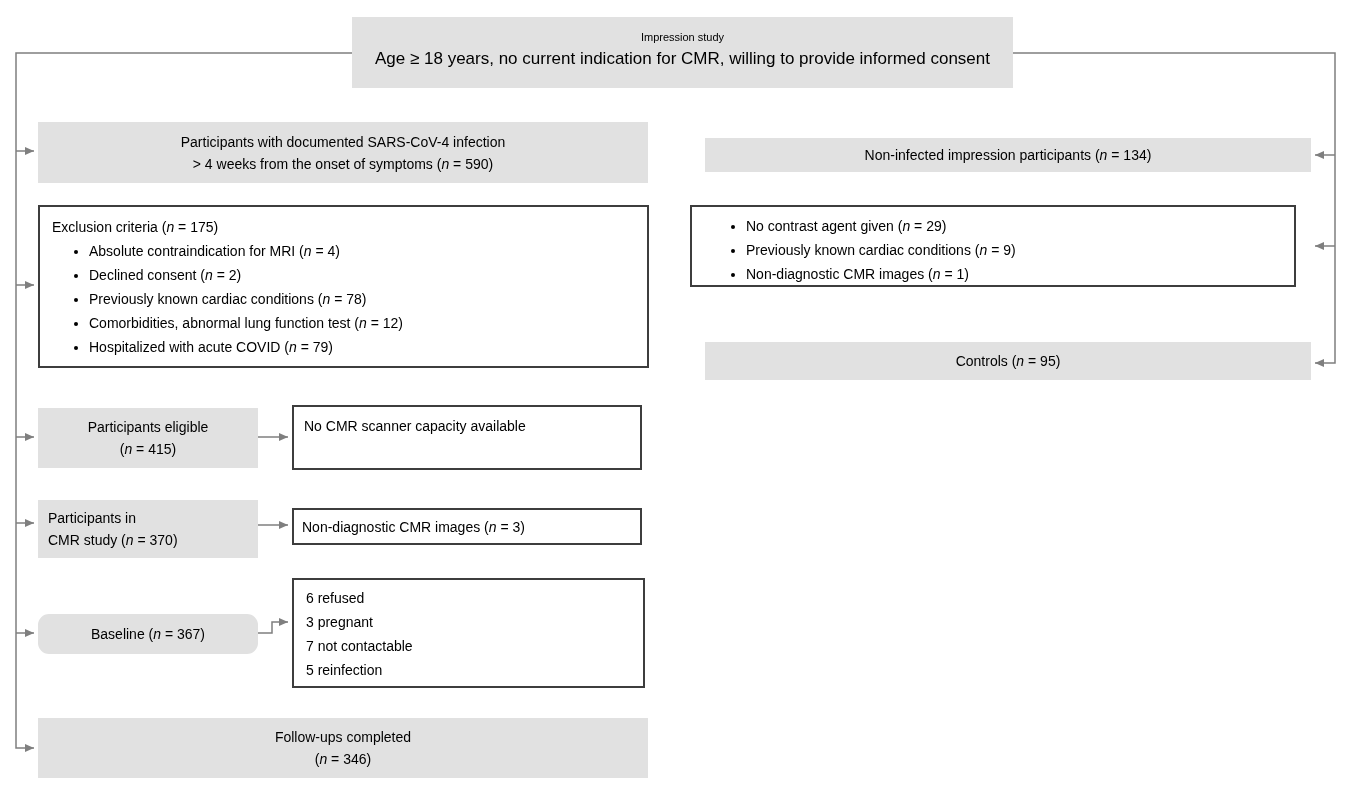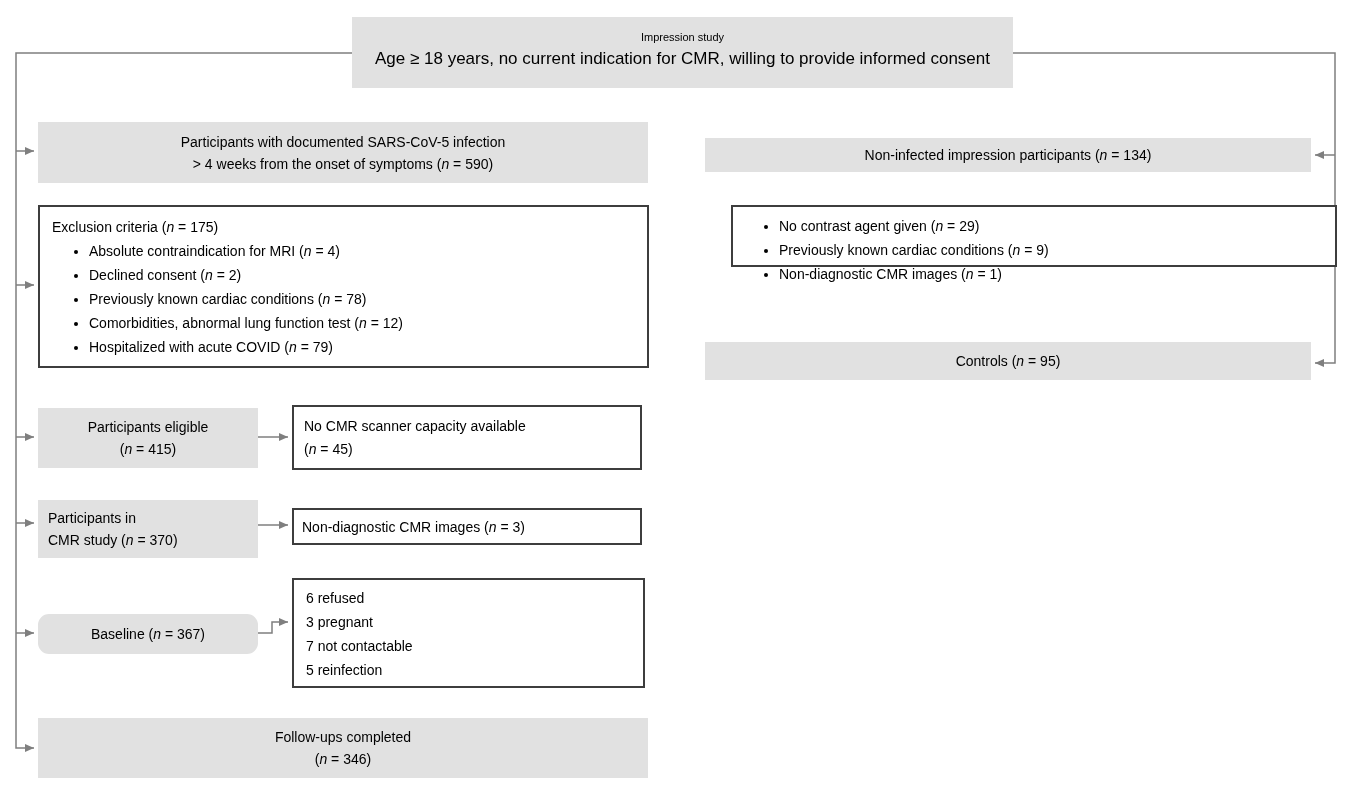--- a/index.html
+++ b/index.html
@@ -31,21 +31,21 @@
   .elig-box{left:38px;top:408px;width:220px;height:60px;line-height:22px;}
   .noscan-box{left:292px;top:405px;width:350px;height:65px;padding:8px 10px 0 10px;line-height:23px;}
   .cmr-box{left:38px;top:500px;width:220px;height:58px;padding-left:10px;line-height:22px;}
   .nondiag-box{left:292px;top:508px;width:350px;height:37px;padding-left:8px;}
   .base-box{left:38px;top:614px;width:220px;height:40px;line-height:40px;border-radius:11px;}
   .drop-box{left:292px;top:578px;width:353px;height:110px;padding:6px 0 0 12px;line-height:24px;}
   .follow-box{left:38px;top:718px;width:610px;height:60px;line-height:22px;}
 
   
   .noninf-box{left:705px;top:138px;width:606px;height:34px;line-height:34px;}
-  .rexcl-box{left:731px;top:205px;width:606px;height:62px;padding:7px 0 0 4px;line-height:24px;}
+  .rexcl-box{left:690px;top:205px;width:606px;height:82px;padding:7px 0 0 12px;line-height:24px;}
   .rexcl-box ul{margin:0;padding:0 0 0 42px;}
   .controls-box{left:705px;top:342px;width:606px;height:38px;line-height:38px;}
 
   i{font-style:italic;}
 </style>
 </head>
 <body>
 
 <div id="canvas">
 
@@ -70,21 +70,21 @@
       <path d="M1335,246 H1315" marker-end="url(#ah)"></path>
     </g>
   </svg>
 
   <div class="box gray center top-box">
     <div class="top-title">Impression study</div>
     <div class="top-sub">Age ≥ 18 years, no current indication for CMR, willing to provide informed consent</div>
   </div>
 
   <div class="box gray center vcenter sars-box">
-    <div>Participants with documented SARS-CoV-5 infection</div>
+    <div>Participants with documented SARS-CoV-4 infection</div>
     <div>&gt; 4 weeks from the onset of symptoms (<i>n</i> = 590)</div>
   </div>
 
   <div class="box white excl-box">
     <div>Exclusion criteria (<i>n</i> = 175)</div>
     <ul>
         <li>Absolute contraindication for MRI (<i>n</i> = 4)</li>
         <li>Declined consent (<i>n</i> = 2)</li>
         <li>Previously known cardiac conditions (<i>n</i> = 78)</li>
         <li>Comorbidities, abnormal lung function test (<i>n</i> = 12)</li>
@@ -92,21 +92,20 @@
       </ul>
   </div>
 
   <div class="box gray center vcenter elig-box">
     <div>Participants eligible</div>
     <div>(<i>n</i> = 415)</div>
   </div>
 
   <div class="box white noscan-box">
     <div>No CMR scanner capacity available</div>
-    <div>(<i>n</i> = 45)</div>
   </div>
 
   <div class="box gray vcenter cmr-box">
     <div>Participants in</div>
     <div>CMR study (<i>n</i> = 370)</div>
   </div>
 
   <div class="box white vcenter nondiag-box">
     <div>Non-diagnostic CMR images (<i>n</i> = 3)</div>
   </div>

